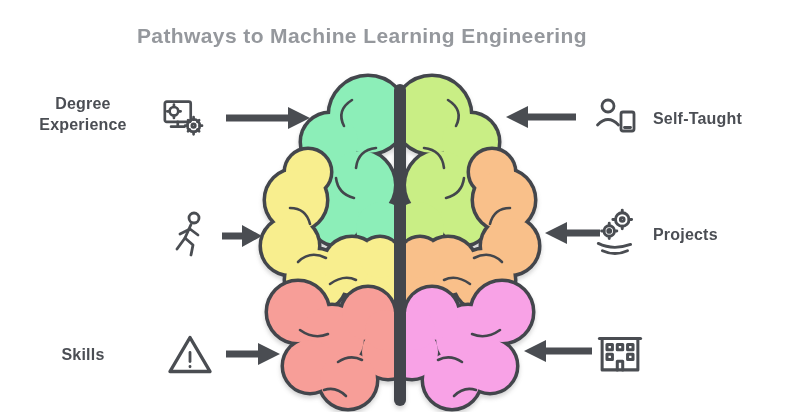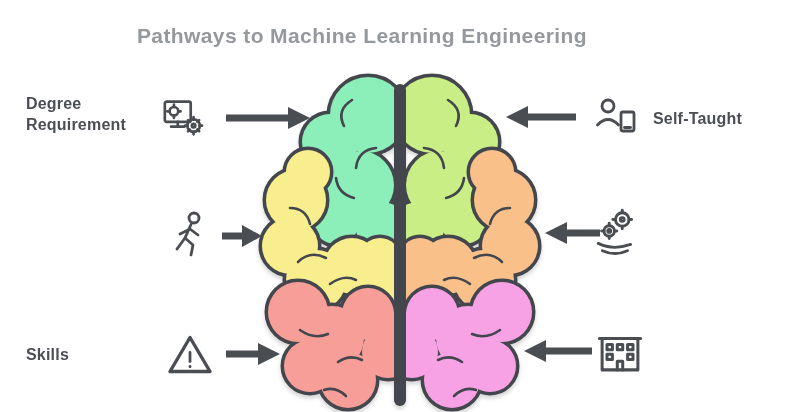--- a/index.html
+++ b/index.html
@@ -9,21 +9,21 @@
   }
   .canvas{position:absolute;inset:0;width:800px;height:412px;}
   .title{
     position:absolute;top:24px;left:0;width:724px;text-align:center;
     font-size:21px;font-weight:bold;color:#95989D;letter-spacing:.4px;
   }
   .label{
     position:absolute;font-size:16px;font-weight:bold;color:#4B4E54;
     line-height:21px;letter-spacing:.2px;
   }
-  .label.left{left:26px;width:150px;text-align:left;}
+  .label.left{left:8px;width:150px;text-align:center;}
   .label.right{left:653px;width:140px;text-align:left;}
   .icon{position:absolute;}
   .icon svg{display:block;}
   .icon svg *{stroke:#4A4D52;fill:none;stroke-width:2.8;stroke-linecap:round;stroke-linejoin:round;}
   .brain-svg{position:absolute;inset:0;}
   .brain{filter:drop-shadow(0 3px 2px rgba(60,60,60,.22));}
   .edge{stroke:#43464C;stroke-width:7;}
   .fillonly{stroke:none;}
   .folds path{fill:none;stroke-width:2.6;stroke-linecap:round;}
 </style>
@@ -153,28 +153,31 @@
       <path d="M222 232.5 H242 V225 L262 236 L242 247 V239.5 H222 Z"></path>
       <path d="M226 350.5 H258 V343 L280 354 L258 365 V357.5 H226 Z"></path>
       <path d="M576 113.5 H528 V106 L506 117 L528 128 V120.5 H576 Z"></path>
       <path d="M600 229.5 H567 V222 L545 233 L567 244 V236.5 H600 Z"></path>
       <path d="M592 347.5 H546 V340 L524 351 L546 362 V354.5 H592 Z"></path>
     </g>
   </svg>
 
   <div class="label left" style="top:93px">
     <div>Degree</div>
-    <div>Requirement</div>
+    <div>Experience</div>
   </div>
   <div class="label right" style="top:108px">
     <div>Self-Taught</div>
   </div>
 
   <div class="label left" style="top:344px">
     <div>Skills</div>
+  </div>
+  <div class="label right" style="top:224px">
+    <div>Projects</div>
   </div>
   <div class="label right" style="top:328px">
   </div>
 
   <div class="icon" style="left:161px;top:95px">
     <svg width="46" height="46" viewBox="0 0 48 48">
       <rect x="4" y="7" width="27" height="21" rx="2"></rect>
       <path d="M17.5 28 v5 M10.5 33 h14"></path>
       <circle cx="13.5" cy="17" r="4.5"></circle>
       <path d="M13.5 10 v2.5 M13.5 21.5 v2.5 M6.5 17 h2.5 M18 17 h2.5"></path>

